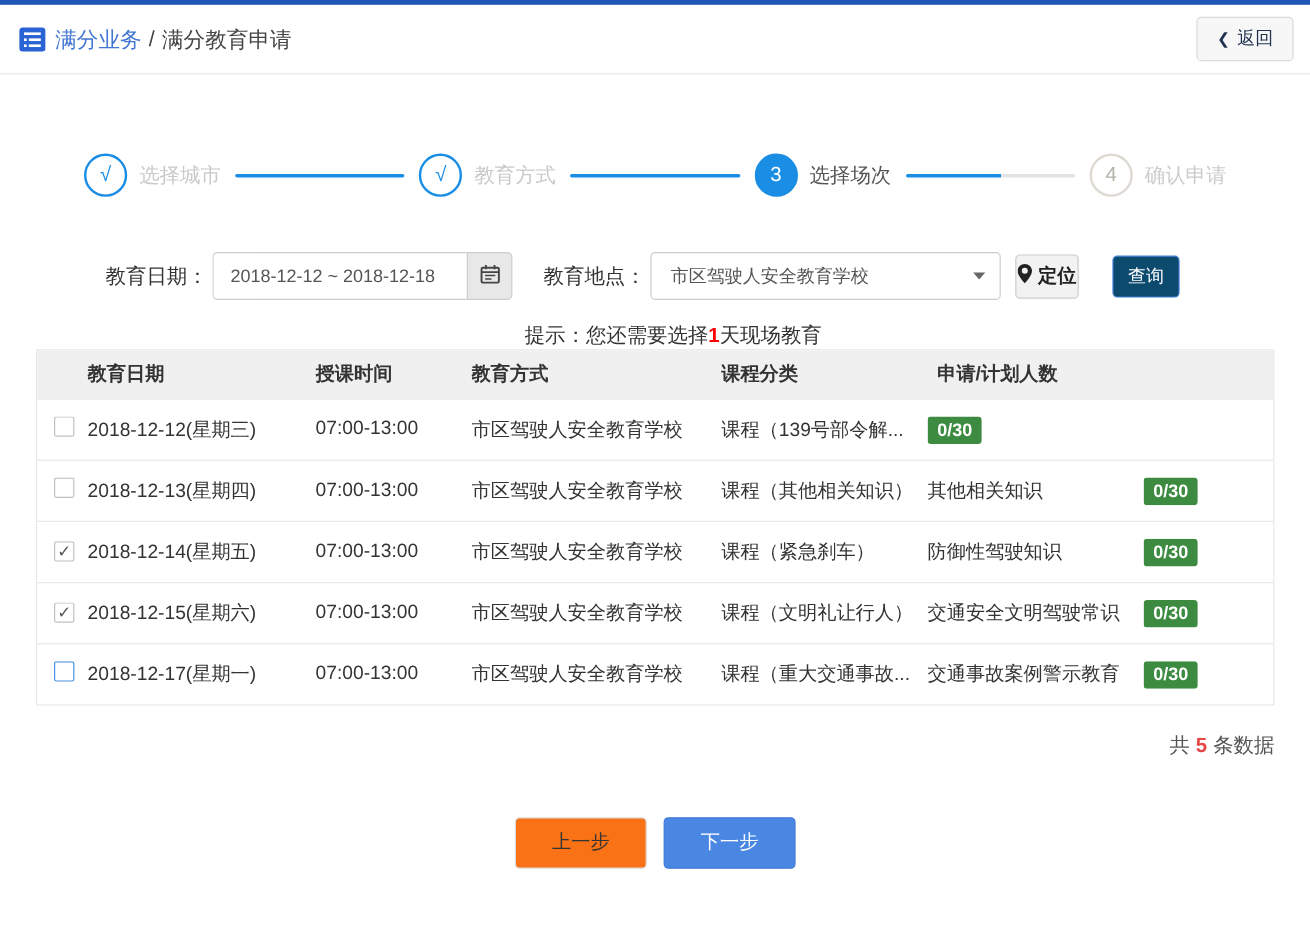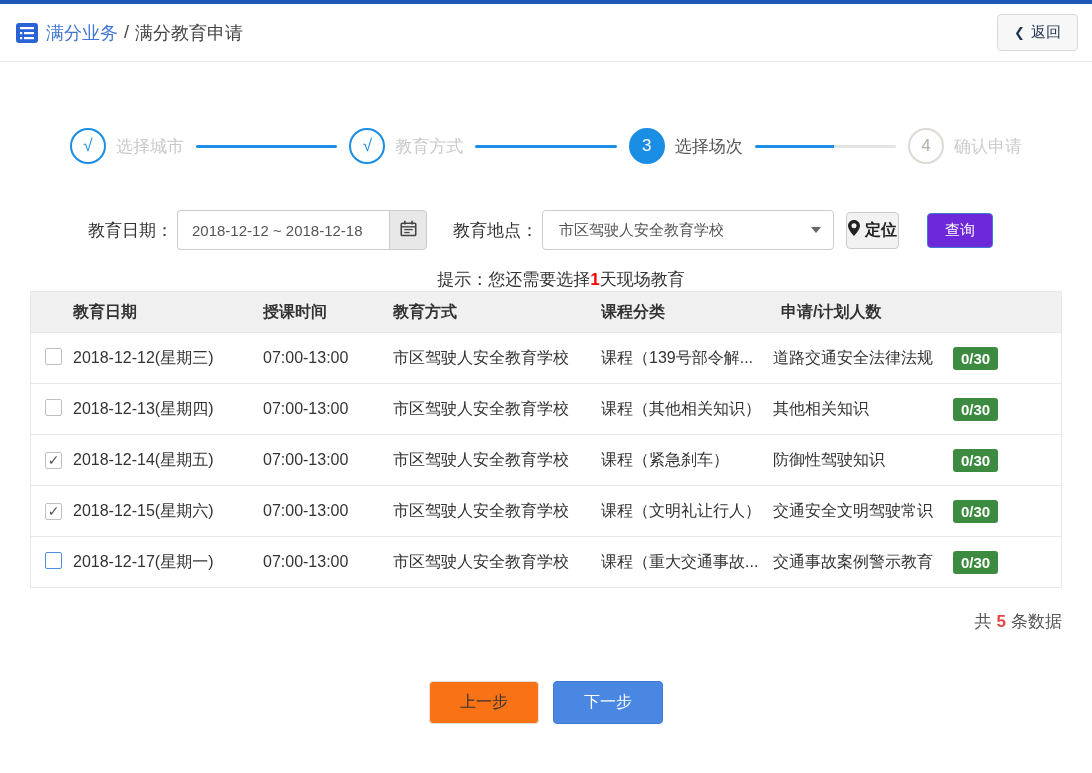--- a/index.html
+++ b/index.html
@@ -72,22 +72,22 @@
     width: 0; height: 0; border-left: 5px solid transparent;
     border-right: 5px solid transparent; border-top: 6px solid #666; flex: none;
   }
   .locate-btn {
     margin-left: 12px; height: 37px; padding: 0 1px;
     background: #f2f2f2; border: 1px solid #ccc; border-radius: 4px;
     display: inline-flex; align-items: center; gap: 5px;
     font-size: 16px; font-weight: bold; color: #222; cursor: pointer; font-family: Liberation Serif, serif;
   }
   .search-btn {
-    margin-left: 28px; height: 35px; width: 66px;
-    background: #6d28d9; border: 1px solid #3f7ad6; border-radius: 4px;
+    margin-left: 28px; height: 35px; width: 56px;
+    background: #0c4a6e; border: 1px solid #3f7ad6; border-radius: 4px;
     color: #fff; font-size: 15px; cursor: pointer; font-family: inherit;
   }
   
   .hint { margin: 18px 0 0 30px; font-size: 17px; color: #333; text-align: center; }
   .hint .hl { color: #ff0000; font-weight: bold; }
   
   .table { margin: 0 30px; border: 1px solid #e8e8e8; }
   .thead {
     display: flex; align-items: center; background: #f0f0f0; height: 40px;
     font-weight: bold; color: #333; font-size: 16px;
@@ -228,21 +228,20 @@
     <div class="c c5">课程分类</div>
     <div class="c c6">申请/计划人数</div>
   </div>
 
   <div class="trow">
     <div class="c c0"><span class="cb"></span></div>
     <div class="c c1">2018-12-12(星期三)</div>
     <div class="c c2">07:00-13:00</div>
     <div class="c c3">市区驾驶人安全教育学校</div>
     <div class="c c4">课程（139号部令解...</div>
-    <div class="c c5">道路交通安全法律法规</div>
     <div class="c c6"><span class="badge">0/30</span></div>
   </div>
 
   <div class="trow">
     <div class="c c0"><span class="cb"></span></div>
     <div class="c c1">2018-12-13(星期四)</div>
     <div class="c c2">07:00-13:00</div>
     <div class="c c3">市区驾驶人安全教育学校</div>
     <div class="c c4">课程（其他相关知识）</div>
     <div class="c c5">其他相关知识</div>

